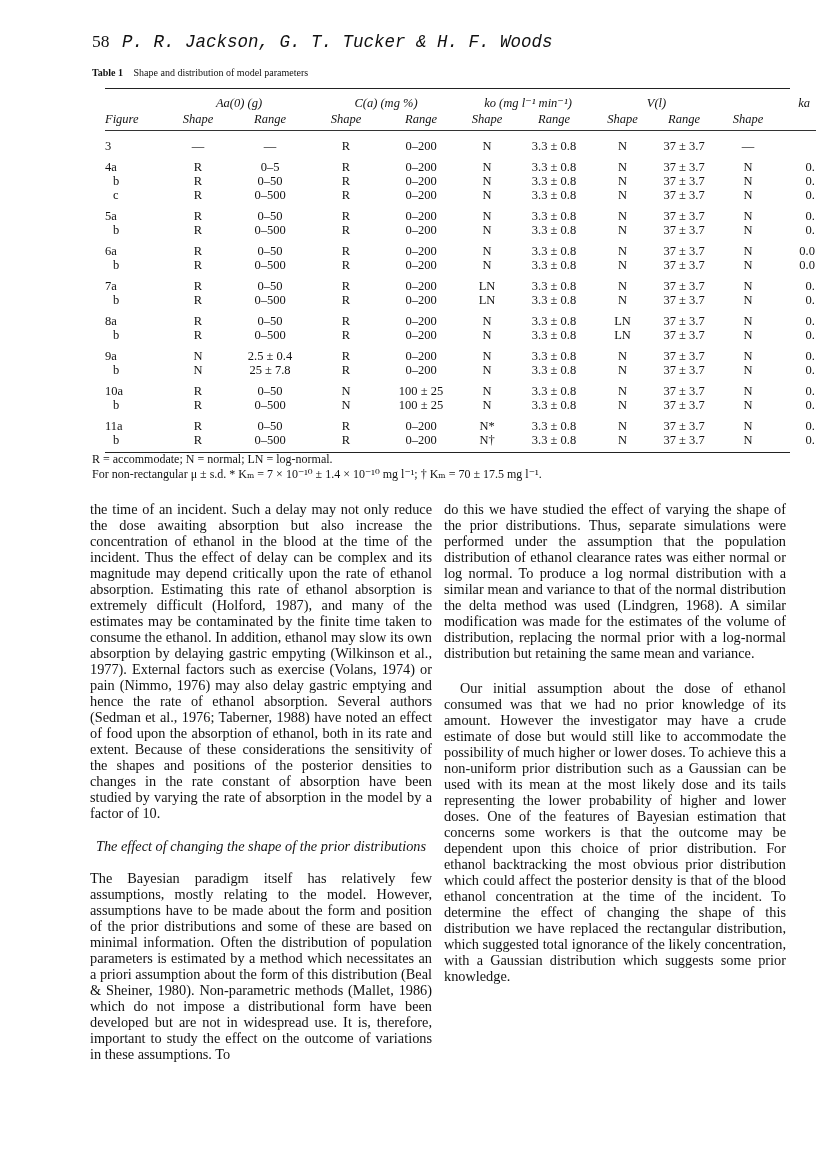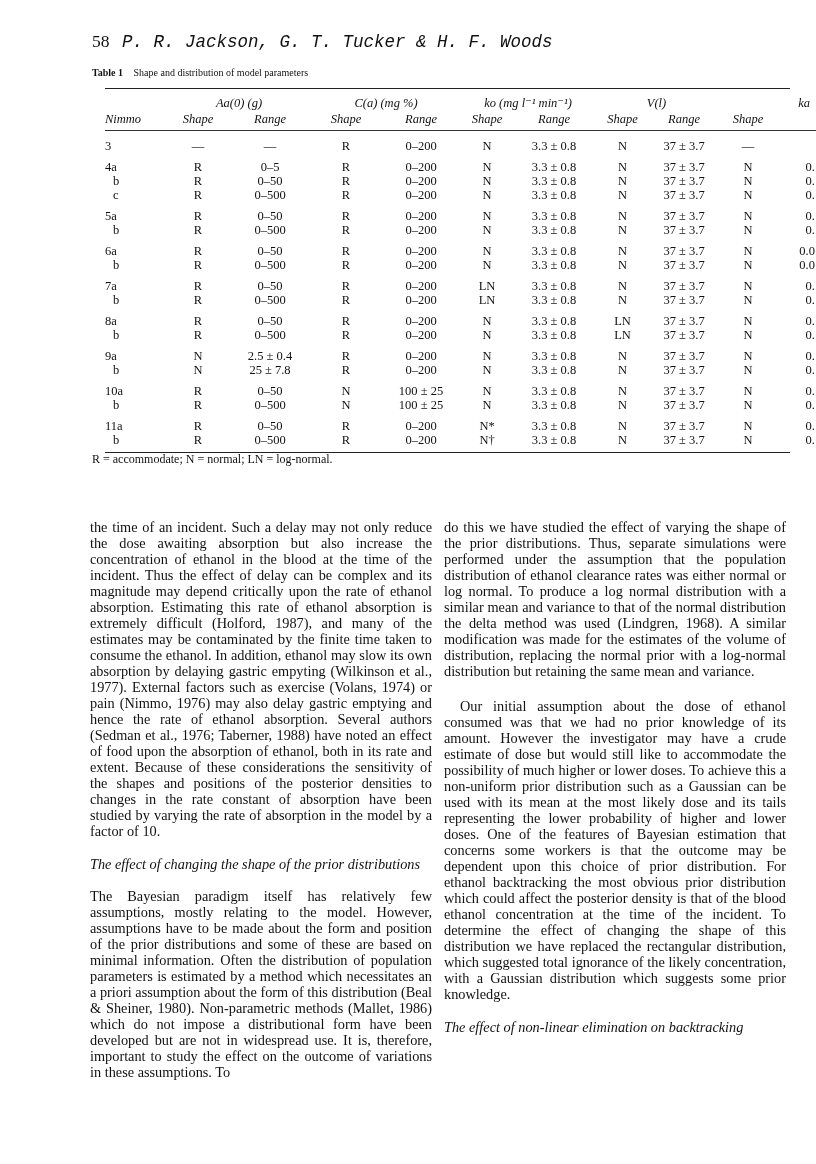--- a/index.html
+++ b/index.html
@@ -32,28 +32,28 @@
   .sub th { height: 16px; }
   tbody td { height: 14px; line-height: 14px; }
   tbody tr.first td { padding-top: 8px; }
   tbody tr.gstart td { padding-top: 7px; }
   td.fig { text-align: left; padding-left: 0; }
   td.fig.sub-letter { padding-left: 8px; }
   .notes {
     position: absolute; left: 92px; top: 452px; font-size: 12px; line-height: 15px;
   }
   .col-text {
-    position: absolute; top: 519px; width: 342px;
+    position: absolute; top: 501px; width: 342px;
     font-size: 14.3px; line-height: 16px; text-align: justify;
   }
   .col-left { left: 90px; }
   .col-right { left: 444px; }
   .col-text p { margin: 0; }
   .col-text p.indent { text-indent: 16px; margin-top: 19px; }
-  .heading { font-style: italic; margin: 17px 0 16px 0 !important; text-align: left; font-family: Liberation Serif, serif; }
+  .heading { font-style: italic; margin: 17px 0 16px 0 !important; text-align: center; font-family: Liberation Serif, serif; }
 </style>
 </head>
 <body>
 
 <div class="running-head">
   <span class="pg">58</span>
   <span class="authors">P. R. Jackson, G. T. Tucker &amp; H. F. Woods</span>
 </div>
 
 <div class="table-caption">
@@ -80,21 +80,21 @@
     <thead>
       <tr class="grp">
         <th></th>
         <th colspan="2">Aa(0) (g)</th>
         <th colspan="2">C(a) (mg %)</th>
         <th colspan="2">ko (mg l⁻¹ min⁻¹)</th>
         <th colspan="2">V(l)</th>
         <th colspan="2">ka</th>
       </tr>
       <tr class="sub">
-        <th style="text-align:left">Nimmo</th>
+        <th style="text-align:left">Figure</th>
         <th>Shape</th>
         <th>Range</th>
         <th>Shape</th>
         <th>Range</th>
         <th>Shape</th>
         <th>Range</th>
         <th>Shape</th>
         <th>Range</th>
         <th>Shape</th>
         <th>Range</th>
@@ -340,25 +340,25 @@
           <td>N</td>
           <td>0.15 ± 0.04</td>
         </tr>
       </tbody>
   </table>
   <div class="rule-bot"></div>
 </div>
 
 <div class="notes">
   <div>R = accommodate; N = normal; LN = log-normal.</div>
+  <div>For non-rectangular μ ± s.d. * Kₘ = 7 × 10⁻¹⁰ ± 1.4 × 10⁻¹⁰ mg l⁻¹; † Kₘ = 70 ± 17.5 mg l⁻¹.</div>
 </div>
 
 <div class="col-text col-left">
   <p>the time of an incident. Such a delay may not only reduce the dose awaiting absorption but also increase the concentration of ethanol in the blood at the time of the incident. Thus the effect of delay can be complex and its magnitude may depend critically upon the rate of ethanol absorption. Estimating this rate of ethanol absorption is extremely difficult (Holford, 1987), and many of the estimates may be contaminated by the finite time taken to consume the ethanol. In addition, ethanol may slow its own absorption by delaying gastric empyting (Wilkinson et al., 1977). External factors such as exercise (Volans, 1974) or pain (Nimmo, 1976) may also delay gastric emptying and hence the rate of ethanol absorption. Several authors (Sedman et al., 1976; Taberner, 1988) have noted an effect of food upon the absorption of ethanol, both in its rate and extent. Because of these considerations the sensitivity of the shapes and positions of the posterior densities to changes in the rate constant of absorption have been studied by varying the rate of absorption in the model by a factor of 10.</p>
   <p class="heading">The effect of changing the shape of the prior distributions</p>
   <p>The Bayesian paradigm itself has relatively few assumptions, mostly relating to the model. However, assumptions have to be made about the form and position of the prior distributions and some of these are based on minimal information. Often the distribution of population parameters is estimated by a method which necessitates an a priori assumption about the form of this distribution (Beal &amp; Sheiner, 1980). Non-parametric methods (Mallet, 1986) which do not impose a distributional form have been developed but are not in widespread use. It is, therefore, important to study the effect on the outcome of variations in these assumptions. To</p>
 </div>
 
 <div class="col-text col-right">
   <p>do this we have studied the effect of varying the shape of the prior distributions. Thus, separate simulations were performed under the assumption that the population distribution of ethanol clearance rates was either normal or log normal. To produce a log normal distribution with a similar mean and variance to that of the normal distribution the delta method was used (Lindgren, 1968). A similar modification was made for the estimates of the volume of distribution, replacing the normal prior with a log-normal distribution but retaining the same mean and variance.</p>
   <p class="indent">Our initial assumption about the dose of ethanol consumed was that we had no prior knowledge of its amount. However the investigator may have a crude estimate of dose but would still like to accommodate the possibility of much higher or lower doses. To achieve this a non-uniform prior distribution such as a Gaussian can be used with its mean at the most likely dose and its tails representing the lower probability of higher and lower doses. One of the features of Bayesian estimation that concerns some workers is that the outcome may be dependent upon this choice of prior distribution. For ethanol backtracking the most obvious prior distribution which could affect the posterior density is that of the blood ethanol concentration at the time of the incident. To determine the effect of changing the shape of this distribution we have replaced the rectangular distribution, which suggested total ignorance of the likely concentration, with a Gaussian distribution which suggests some prior knowledge.</p>
-  <p class="heading">The effect of non-linear elimination on backtracking</p>
 </div>
 
 </body></html>

